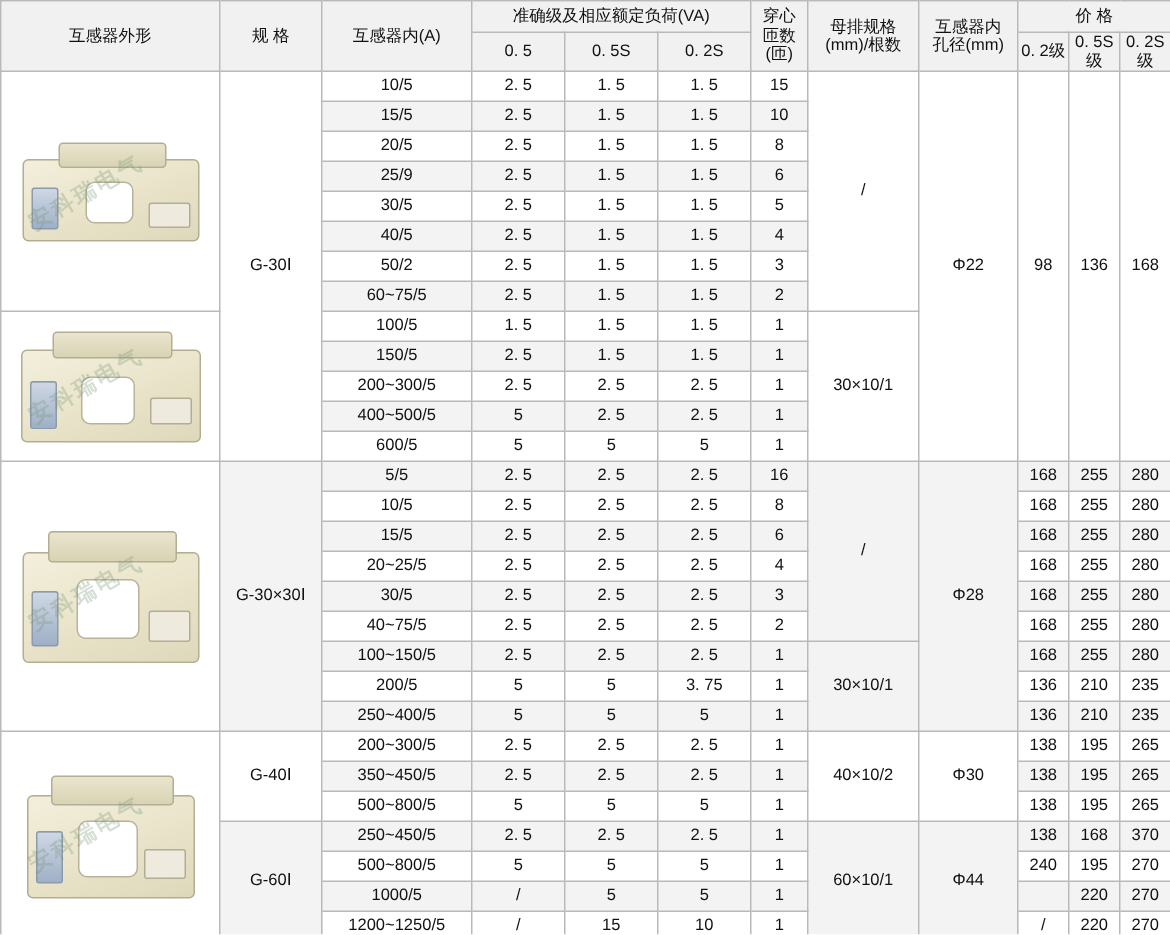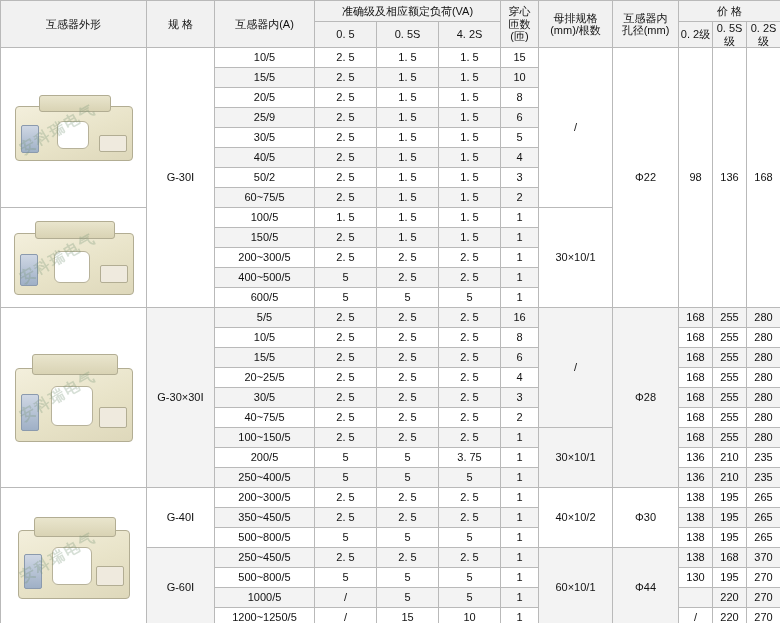--- a/index.html
+++ b/index.html
@@ -71,21 +71,21 @@
       </td>
       <td rowspan="2" class="small">
         <div>互感器内</div>
             <div>孔径(mm)</div>
       </td>
       <td colspan="3">价  格</td>
     </tr>
     <tr class="hdr-sub">
       <td>0. 5</td>
       <td>0. 5S</td>
-      <td>4. 2S</td>
+      <td>0. 2S</td>
       <td class="small">0. 2级</td>
       <td class="small">0. 5S级</td>
       <td class="small">0. 2S级</td>
     </tr>
   </thead>
   <tbody id="tbody">
         <tr class="rowh">
           <td class="imgcell" rowspan="8">
             <div class="imgwrap">
   <div class="ct" style="width:118px;height:66px;">
@@ -370,21 +370,21 @@
           <td>138</td>
           <td>168</td>
           <td>370</td>
         </tr>
         <tr class="rowh">
           <td>500~800/5</td>
           <td>5</td>
           <td>5</td>
           <td>5</td>
           <td>1</td>
-          <td>130</td>
+          <td>240</td>
           <td>195</td>
           <td>270</td>
         </tr>
         <tr class="rowh shade">
           <td>1000/5</td>
           <td>/</td>
           <td>5</td>
           <td>5</td>
           <td>1</td>
           <td></td>

